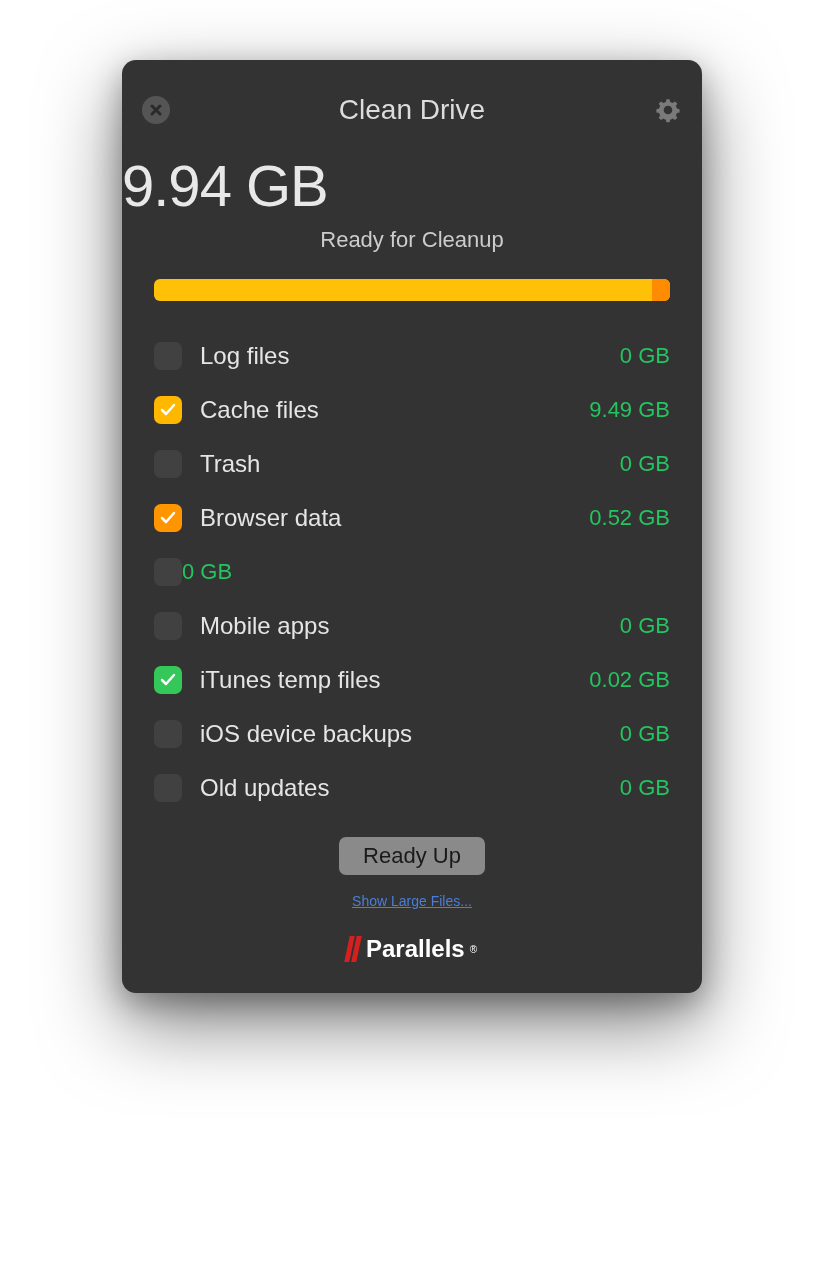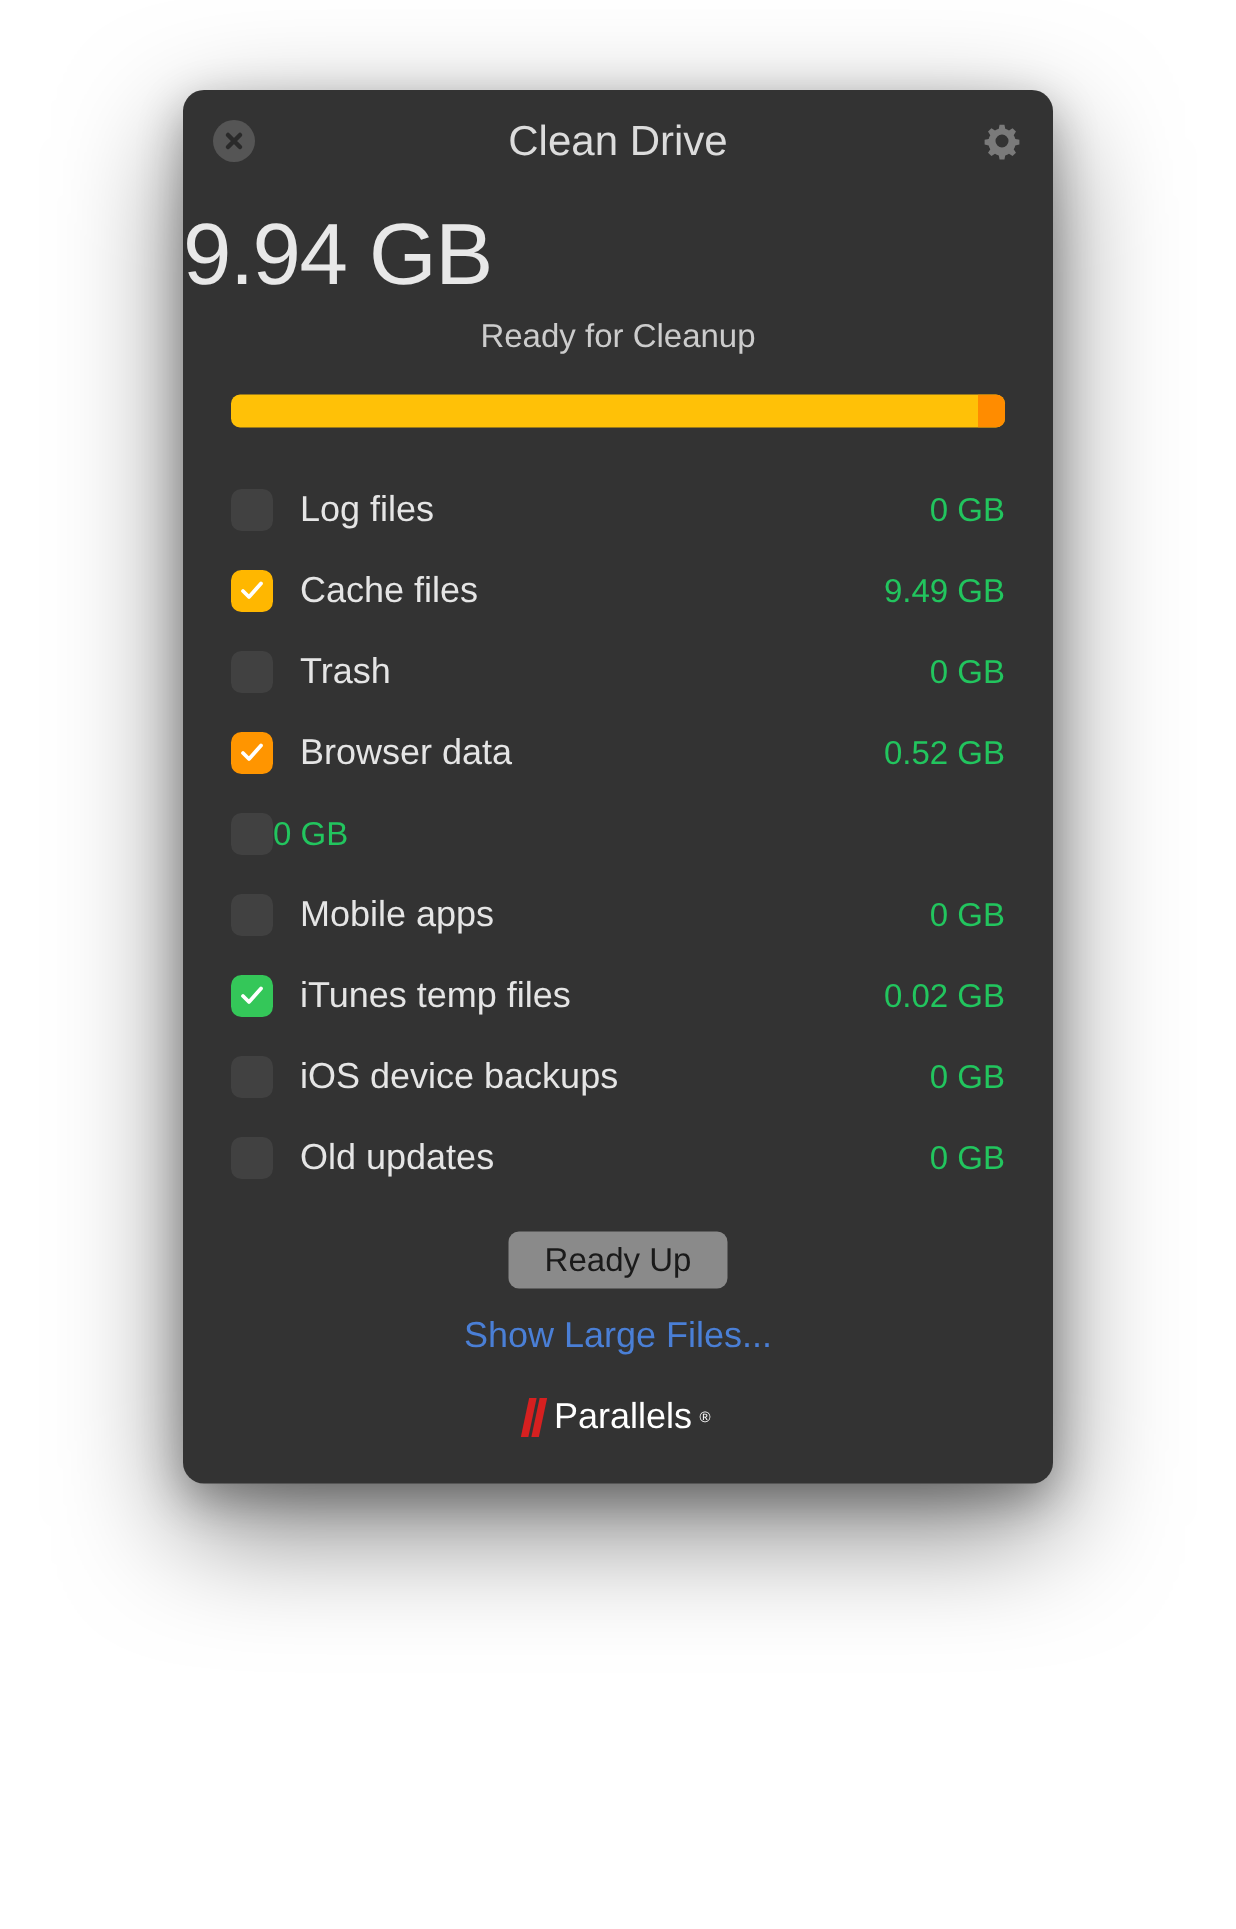--- a/index.html
+++ b/index.html
@@ -25,21 +25,21 @@
       width: 580px;
       box-shadow: 0 30px 80px rgba(0,0,0,0.5), 0 10px 30px rgba(0,0,0,0.3);
       overflow: hidden;
       padding-bottom: 30px;
     }
     
     .titlebar {
       display: flex;
       align-items: center;
       justify-content: space-between;
-      padding: 18px 20px 10px 20px;
+      padding: 34px 20px 10px 20px;
     }
     
     .close-btn {
       width: 28px;
       height: 28px;
       border-radius: 50%;
       background: #555555;
       display: flex;
       align-items: center;
       justify-content: center;
@@ -184,21 +184,22 @@
       border: none;
       border-radius: 7px;
       padding: 6px 24px;
       font-size: 22px;
       cursor: pointer;
       font-family: inherit;
     }
     
     .show-large {
       color: #4a7fd6;
-      font-size: 24px;
+      font-size: 14px;
+      text-decoration: underline;
       cursor: pointer;
     }
     
     .branding {
       display: flex;
       align-items: center;
       justify-content: center;
       margin-top: 26px;
       gap: 4px;
     }
@@ -212,21 +213,21 @@
     .red-bar {
       width: 5px;
       height: 26px;
       background: #d62020;
       transform: skewX(-12deg);
     }
     
     .branding-text {
       color: #ffffff;
       font-size: 24px;
-      font-weight: 400;
+      font-weight: 700;
       margin-left: 3px;
     }
     
     .branding-r {
       color: #ffffff;
       font-size: 10px;
       vertical-align: super;
       margin-left: 1px;
     }
   </style>

